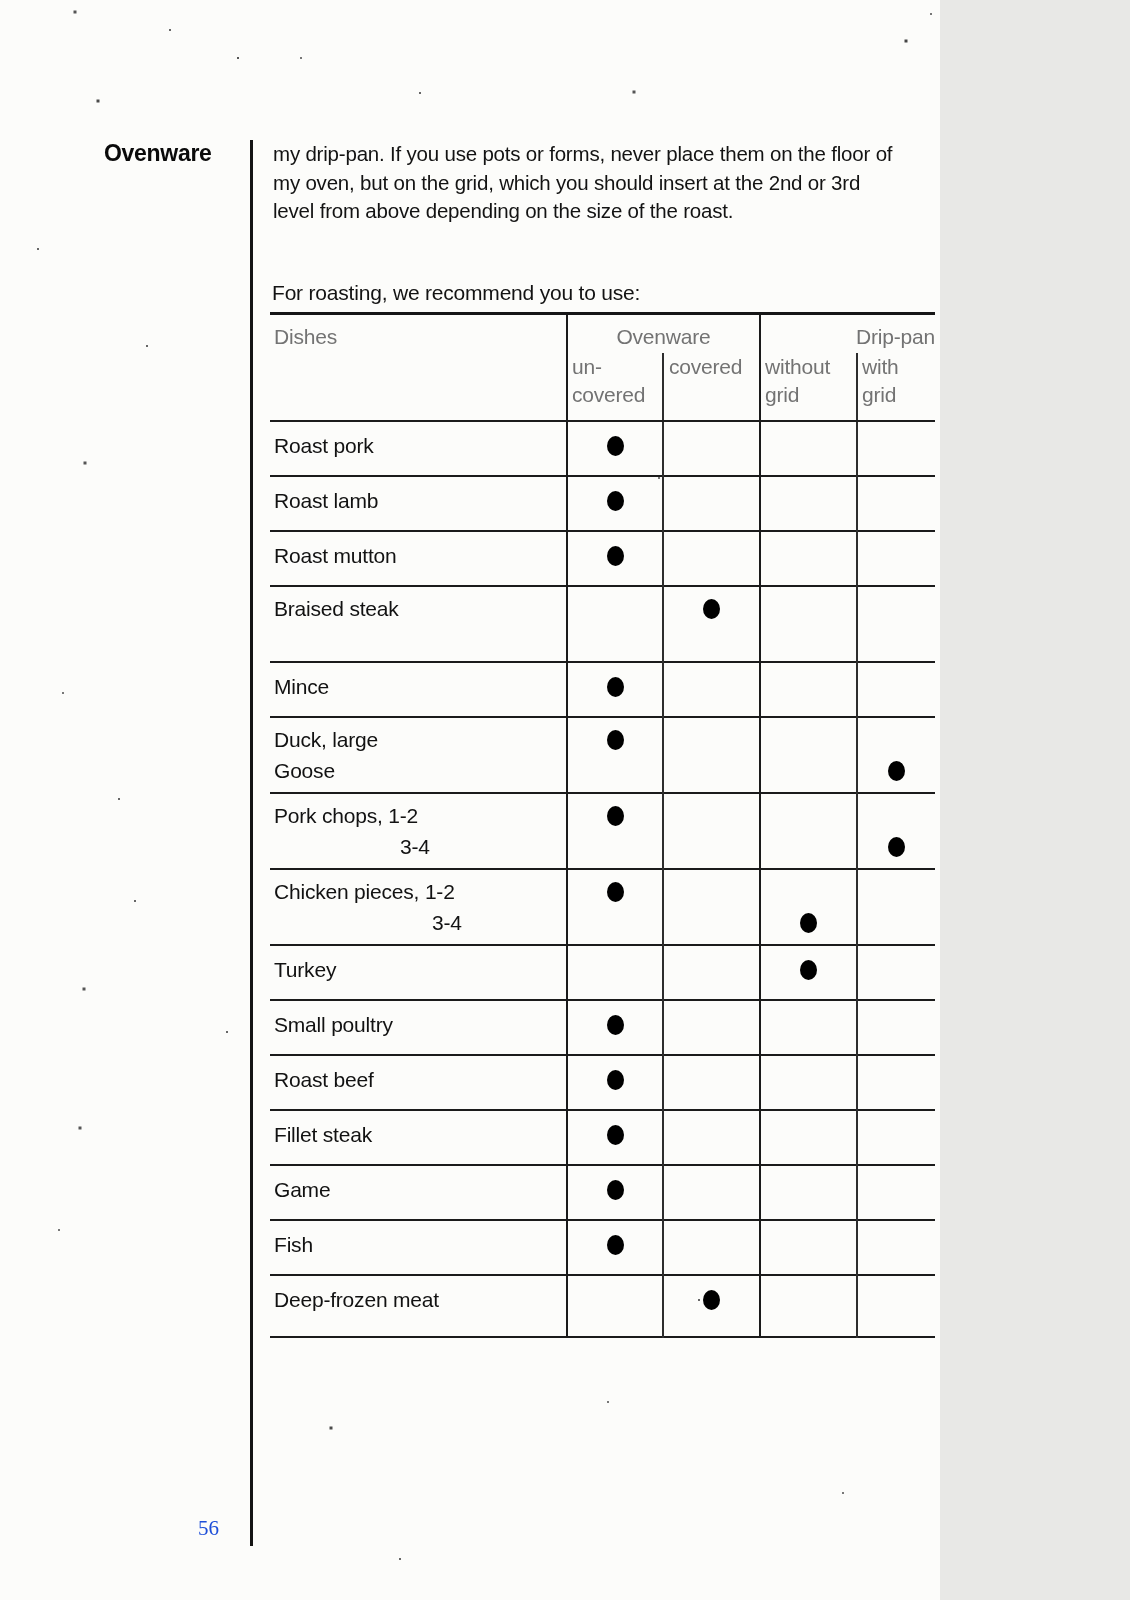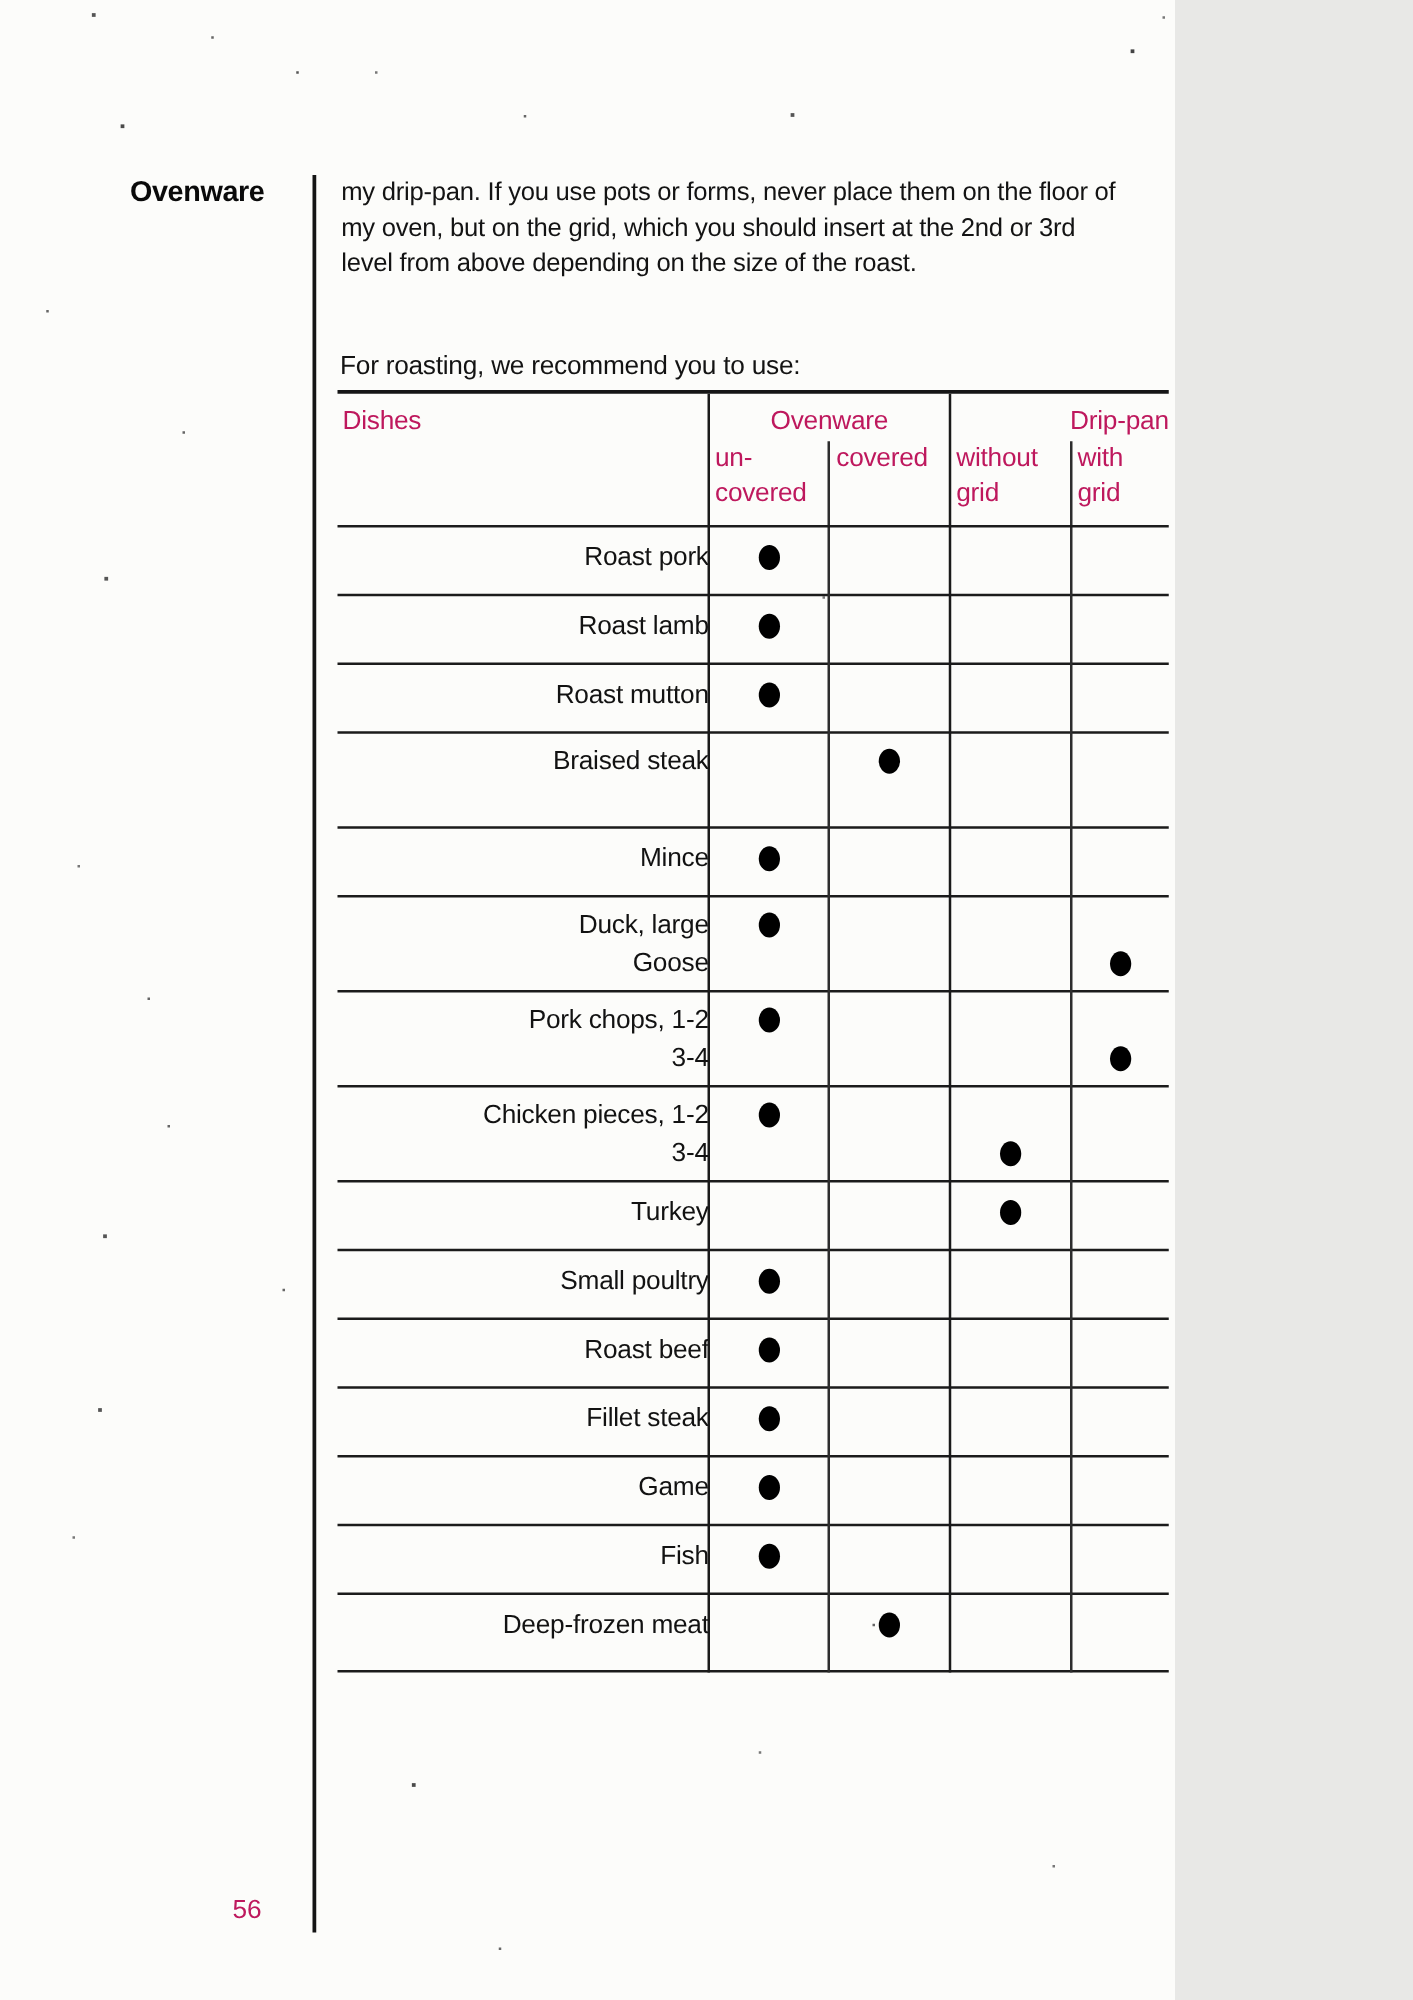--- a/index.html
+++ b/index.html
@@ -23,21 +23,21 @@
     font-size:20.5px; line-height:28.5px; white-space:nowrap; letter-spacing:-0.2px; color:#131313;
   }
   .caption {
     position:absolute; left:272px; top:281px; font-size:21px; letter-spacing:-0.2px; color:#131313;
   }
   .rtable {
     position:absolute; left:270px; top:312px; width:665px;
     border-top:3px solid #161616;
   }
   .thead { position:relative; height:105px; border-bottom:2px solid #1c1c1c; }
-  .thead .hl { position:absolute; font-size:21px; letter-spacing:-0.2px; color:#be185d; white-space:nowrap; }
+  .thead .hl { position:absolute; font-size:21px; letter-spacing:-0.2px; color:#737373; white-space:nowrap; }
   .h-dishes   { left:4px;  top:10px; }
   .h-ovenware { left:297px; top:10px; width:193px; text-align:center; }
   .h-drippan  { left:490px; top:10px; width:175px; text-align:right; }
   .h-un       { left:302px; top:40px; }
   .h-un2      { left:302px; top:68px; }
   .h-cov      { left:399px; top:40px; }
   .h-without  { left:495px; top:40px; }
   .h-wgrid1   { left:495px; top:68px; }
   .h-with     { left:592px; top:40px; }
   .h-wgrid2   { left:592px; top:68px; }
@@ -46,26 +46,26 @@
   .v2 { left:392px; top:38px; bottom:0; width:1.5px; background:#2d2d2d; }
   .v3 { left:489px; top:0; bottom:0; width:2px; }
   .v4 { left:586px; top:38px; bottom:0; width:1.5px; background:#2d2d2d; }
   .trow { border-bottom:2px solid #1b1b1b; }
   .trow.single { height:45px; padding-top:8px;  box-sizing:content-box; }
   .trow.double { height:68px; padding-top:6px;  box-sizing:content-box; }
   .trow.last   { height:52px; padding-top:8px;  box-sizing:content-box; }
   .trow.single, .trow.double, .trow.last { overflow:hidden; }
   .tline {
     display:grid; grid-template-columns:297px 96px 97px 97px 78px;
-    align-items:center; height:31px;text-align:right;
+    align-items:center; height:31px;
   }
   .dish { font-size:21px; letter-spacing:-0.2px; padding-left:4px; white-space:nowrap; color:#121212; }
   .dotcell { display:flex; justify-content:center; align-items:center; height:31px; }
   .dot { width:17px; height:20px; background:#000; border-radius:50%; }
-  .page-number { position:absolute; left:186px; top:1516px; font-size:21px; color:#be185d; }
+  .page-number { position:absolute; left:198px; top:1516px; font-size:21px; color:#1d4ed8;font-family:Liberation Serif, serif; }
   .footer-rot {
     position:absolute; left:984px; top:1541px;
     transform:rotate(-90deg); transform-origin:left bottom;
     white-space:nowrap; font-size:15.5px; color:#161616; letter-spacing:0.3px;
   }
   .footer-rot .region { margin-left:16px; }
   .noise {
     position:absolute; left:0; top:0; width:2px; height:2px; background:transparent;
     box-shadow:
       74px 11px 0 0.5px #555, 169px 29px 0 0 #666, 237px 57px 0 0 #555,

